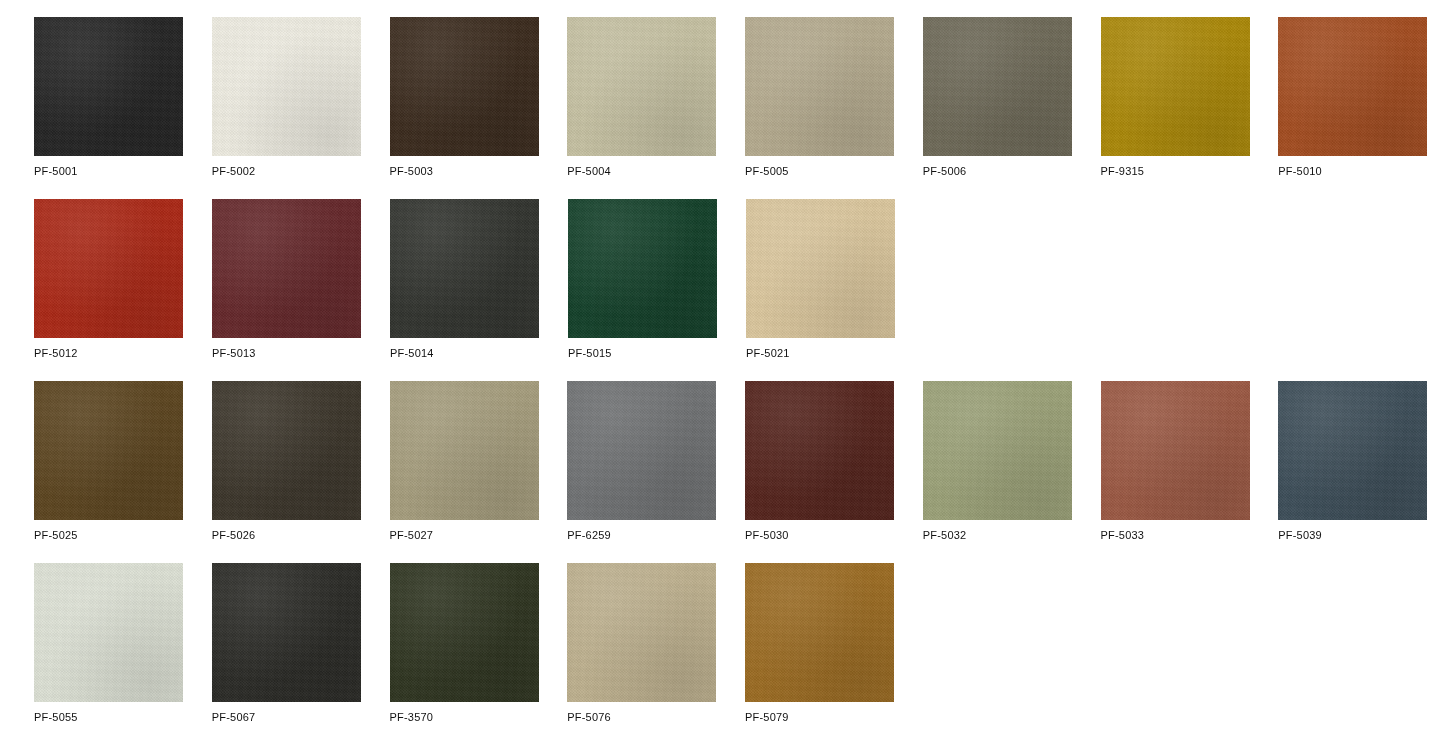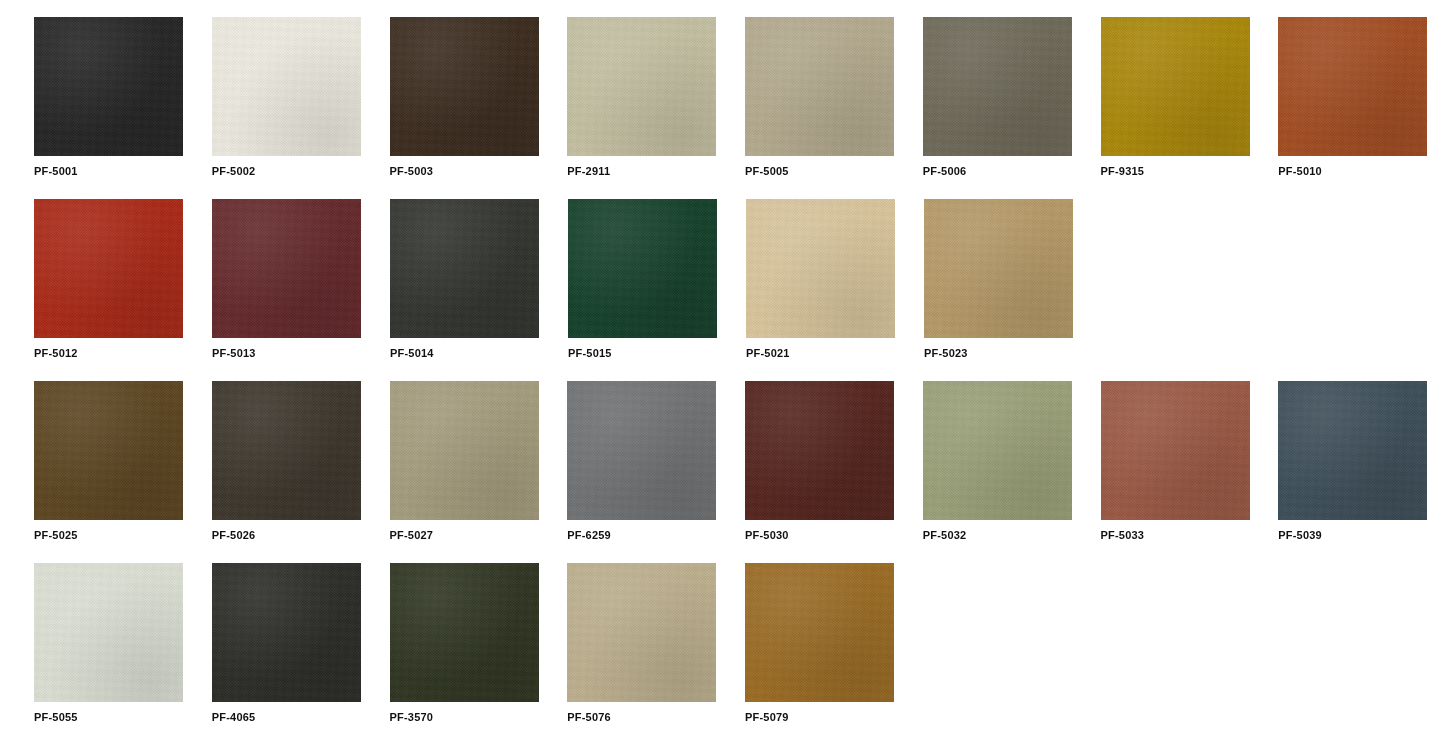--- a/index.html
+++ b/index.html
@@ -50,21 +50,21 @@
     background-image:
       radial-gradient(ellipse at 30% 22%, rgba(255,255,255,0.085), rgba(255,255,255,0) 58%),
       radial-gradient(ellipse at 78% 85%, rgba(0,0,0,0.10), rgba(0,0,0,0) 62%),
       repeating-linear-gradient(42deg, rgba(255,255,255,0.030) 0 1px, rgba(0,0,0,0.030) 1px 2px),
       repeating-linear-gradient(132deg, rgba(255,255,255,0.022) 0 1px, rgba(0,0,0,0.024) 1px 2px);
     pointer-events: none;
   }
   .swatch-label {
     margin-top: 9px;
     font-size: 11px;
-    font-weight: bold;
+    font-weight: normal;
     color: #111111;
     letter-spacing: 0.2px;
     line-height: 13px;
     white-space: nowrap;
     font-family: "Liberation Sans", sans-serif;
   }
 </style>
 </head>
 <body>
 
@@ -77,21 +77,21 @@
       <div class="swatch-cell">
         <div class="swatch-chip" style="background-color: rgb(236, 234, 223);"></div>
         <div class="swatch-label">PF-5002</div>
       </div>
       <div class="swatch-cell">
         <div class="swatch-chip" style="background-color: rgb(58, 42, 29);"></div>
         <div class="swatch-label">PF-5003</div>
       </div>
       <div class="swatch-cell">
         <div class="swatch-chip" style="background-color: rgb(196, 191, 161);"></div>
-        <div class="swatch-label">PF-2911</div>
+        <div class="swatch-label">PF-5004</div>
       </div>
       <div class="swatch-cell">
         <div class="swatch-chip" style="background-color: rgb(179, 169, 141);"></div>
         <div class="swatch-label">PF-5005</div>
       </div>
       <div class="swatch-cell">
         <div class="swatch-chip" style="background-color: rgb(109, 104, 87);"></div>
         <div class="swatch-label">PF-5006</div>
       </div>
       <div class="swatch-cell">
@@ -116,24 +116,20 @@
         <div class="swatch-chip" style="background-color: rgb(49, 51, 46);"></div>
         <div class="swatch-label">PF-5014</div>
       </div>
       <div class="swatch-cell">
         <div class="swatch-chip" style="background-color: rgb(19, 64, 41);"></div>
         <div class="swatch-label">PF-5015</div>
       </div>
       <div class="swatch-cell">
         <div class="swatch-chip" style="background-color: rgb(217, 197, 156);"></div>
         <div class="swatch-label">PF-5021</div>
-      </div>
-      <div class="swatch-cell">
-        <div class="swatch-chip" style="background-color: rgb(181, 153, 102);"></div>
-        <div class="swatch-label">PF-5023</div>
       </div>
     </div>
     <div class="swatch-row">
       <div class="swatch-cell">
         <div class="swatch-chip" style="background-color: rgb(91, 68, 31);"></div>
         <div class="swatch-label">PF-5025</div>
       </div>
       <div class="swatch-cell">
         <div class="swatch-chip" style="background-color: rgb(59, 53, 42);"></div>
         <div class="swatch-label">PF-5026</div>
@@ -163,21 +159,21 @@
         <div class="swatch-label">PF-5039</div>
       </div>
     </div>
     <div class="swatch-row">
       <div class="swatch-cell">
         <div class="swatch-chip" style="background-color: rgb(219, 223, 211);"></div>
         <div class="swatch-label">PF-5055</div>
       </div>
       <div class="swatch-cell">
         <div class="swatch-chip" style="background-color: rgb(42, 42, 38);"></div>
-        <div class="swatch-label">PF-4065</div>
+        <div class="swatch-label">PF-5067</div>
       </div>
       <div class="swatch-cell">
         <div class="swatch-chip" style="background-color: rgb(46, 52, 32);"></div>
         <div class="swatch-label">PF-3570</div>
       </div>
       <div class="swatch-cell">
         <div class="swatch-chip" style="background-color: rgb(188, 175, 141);"></div>
         <div class="swatch-label">PF-5076</div>
       </div>
       <div class="swatch-cell">

